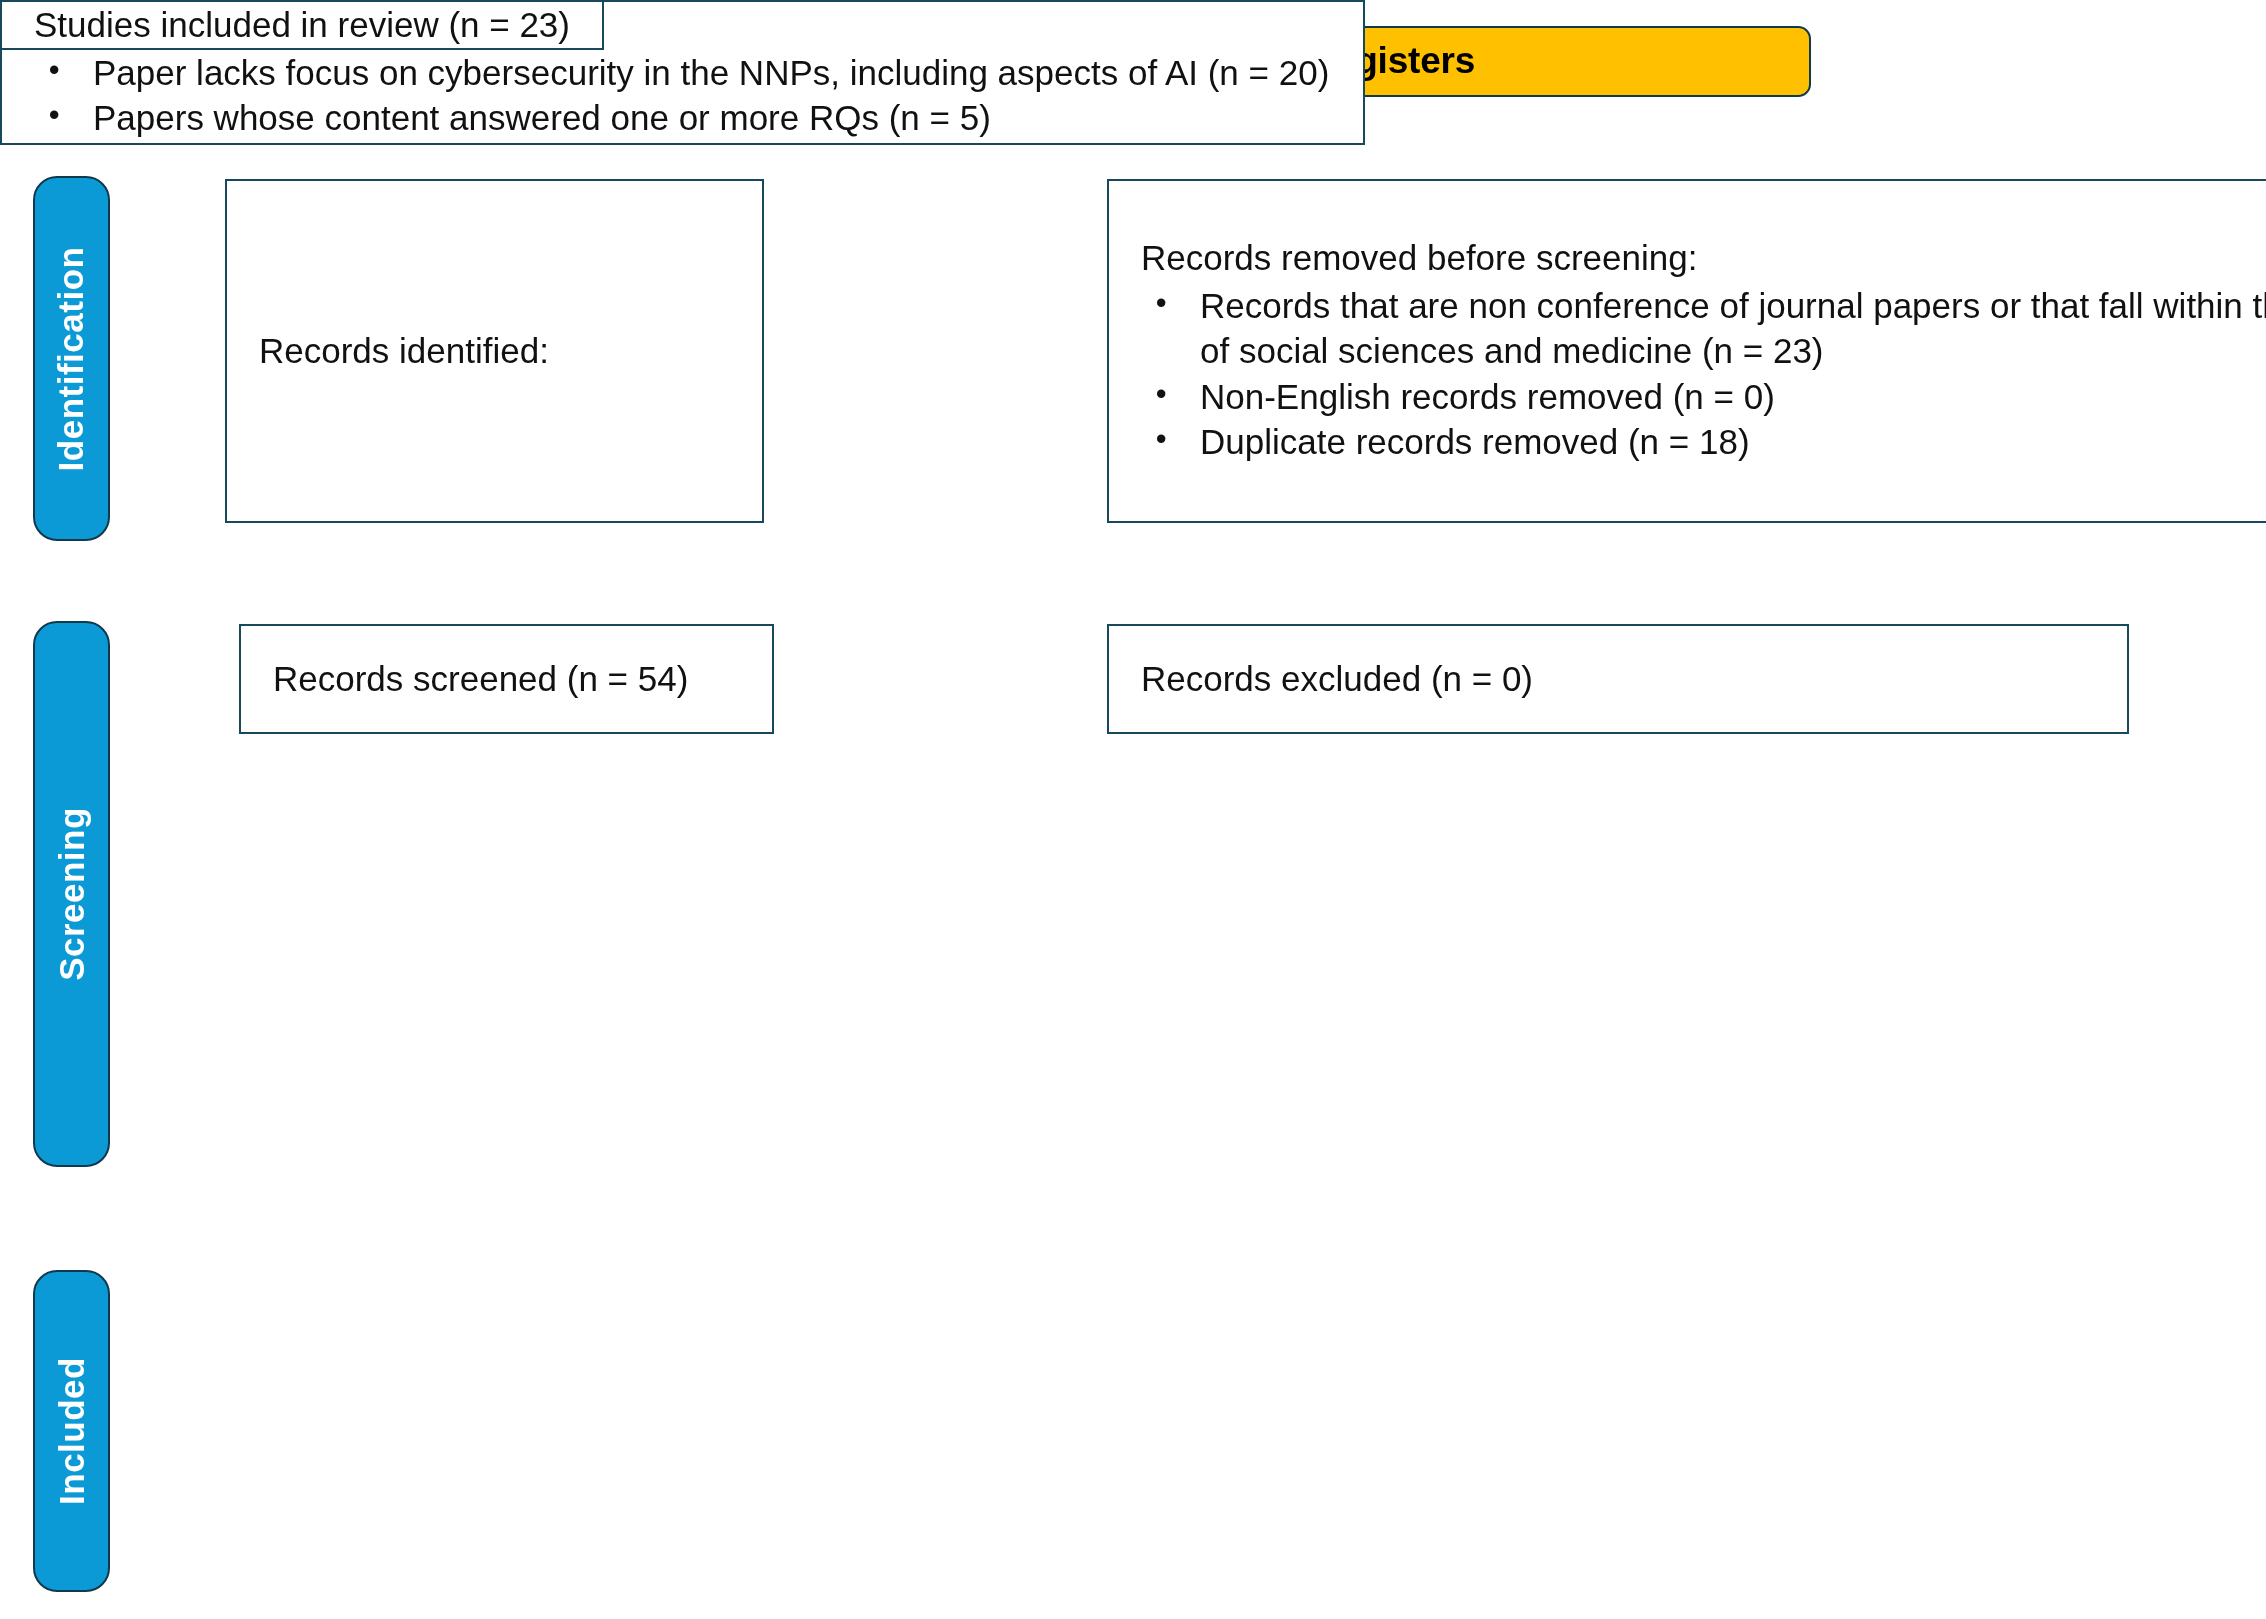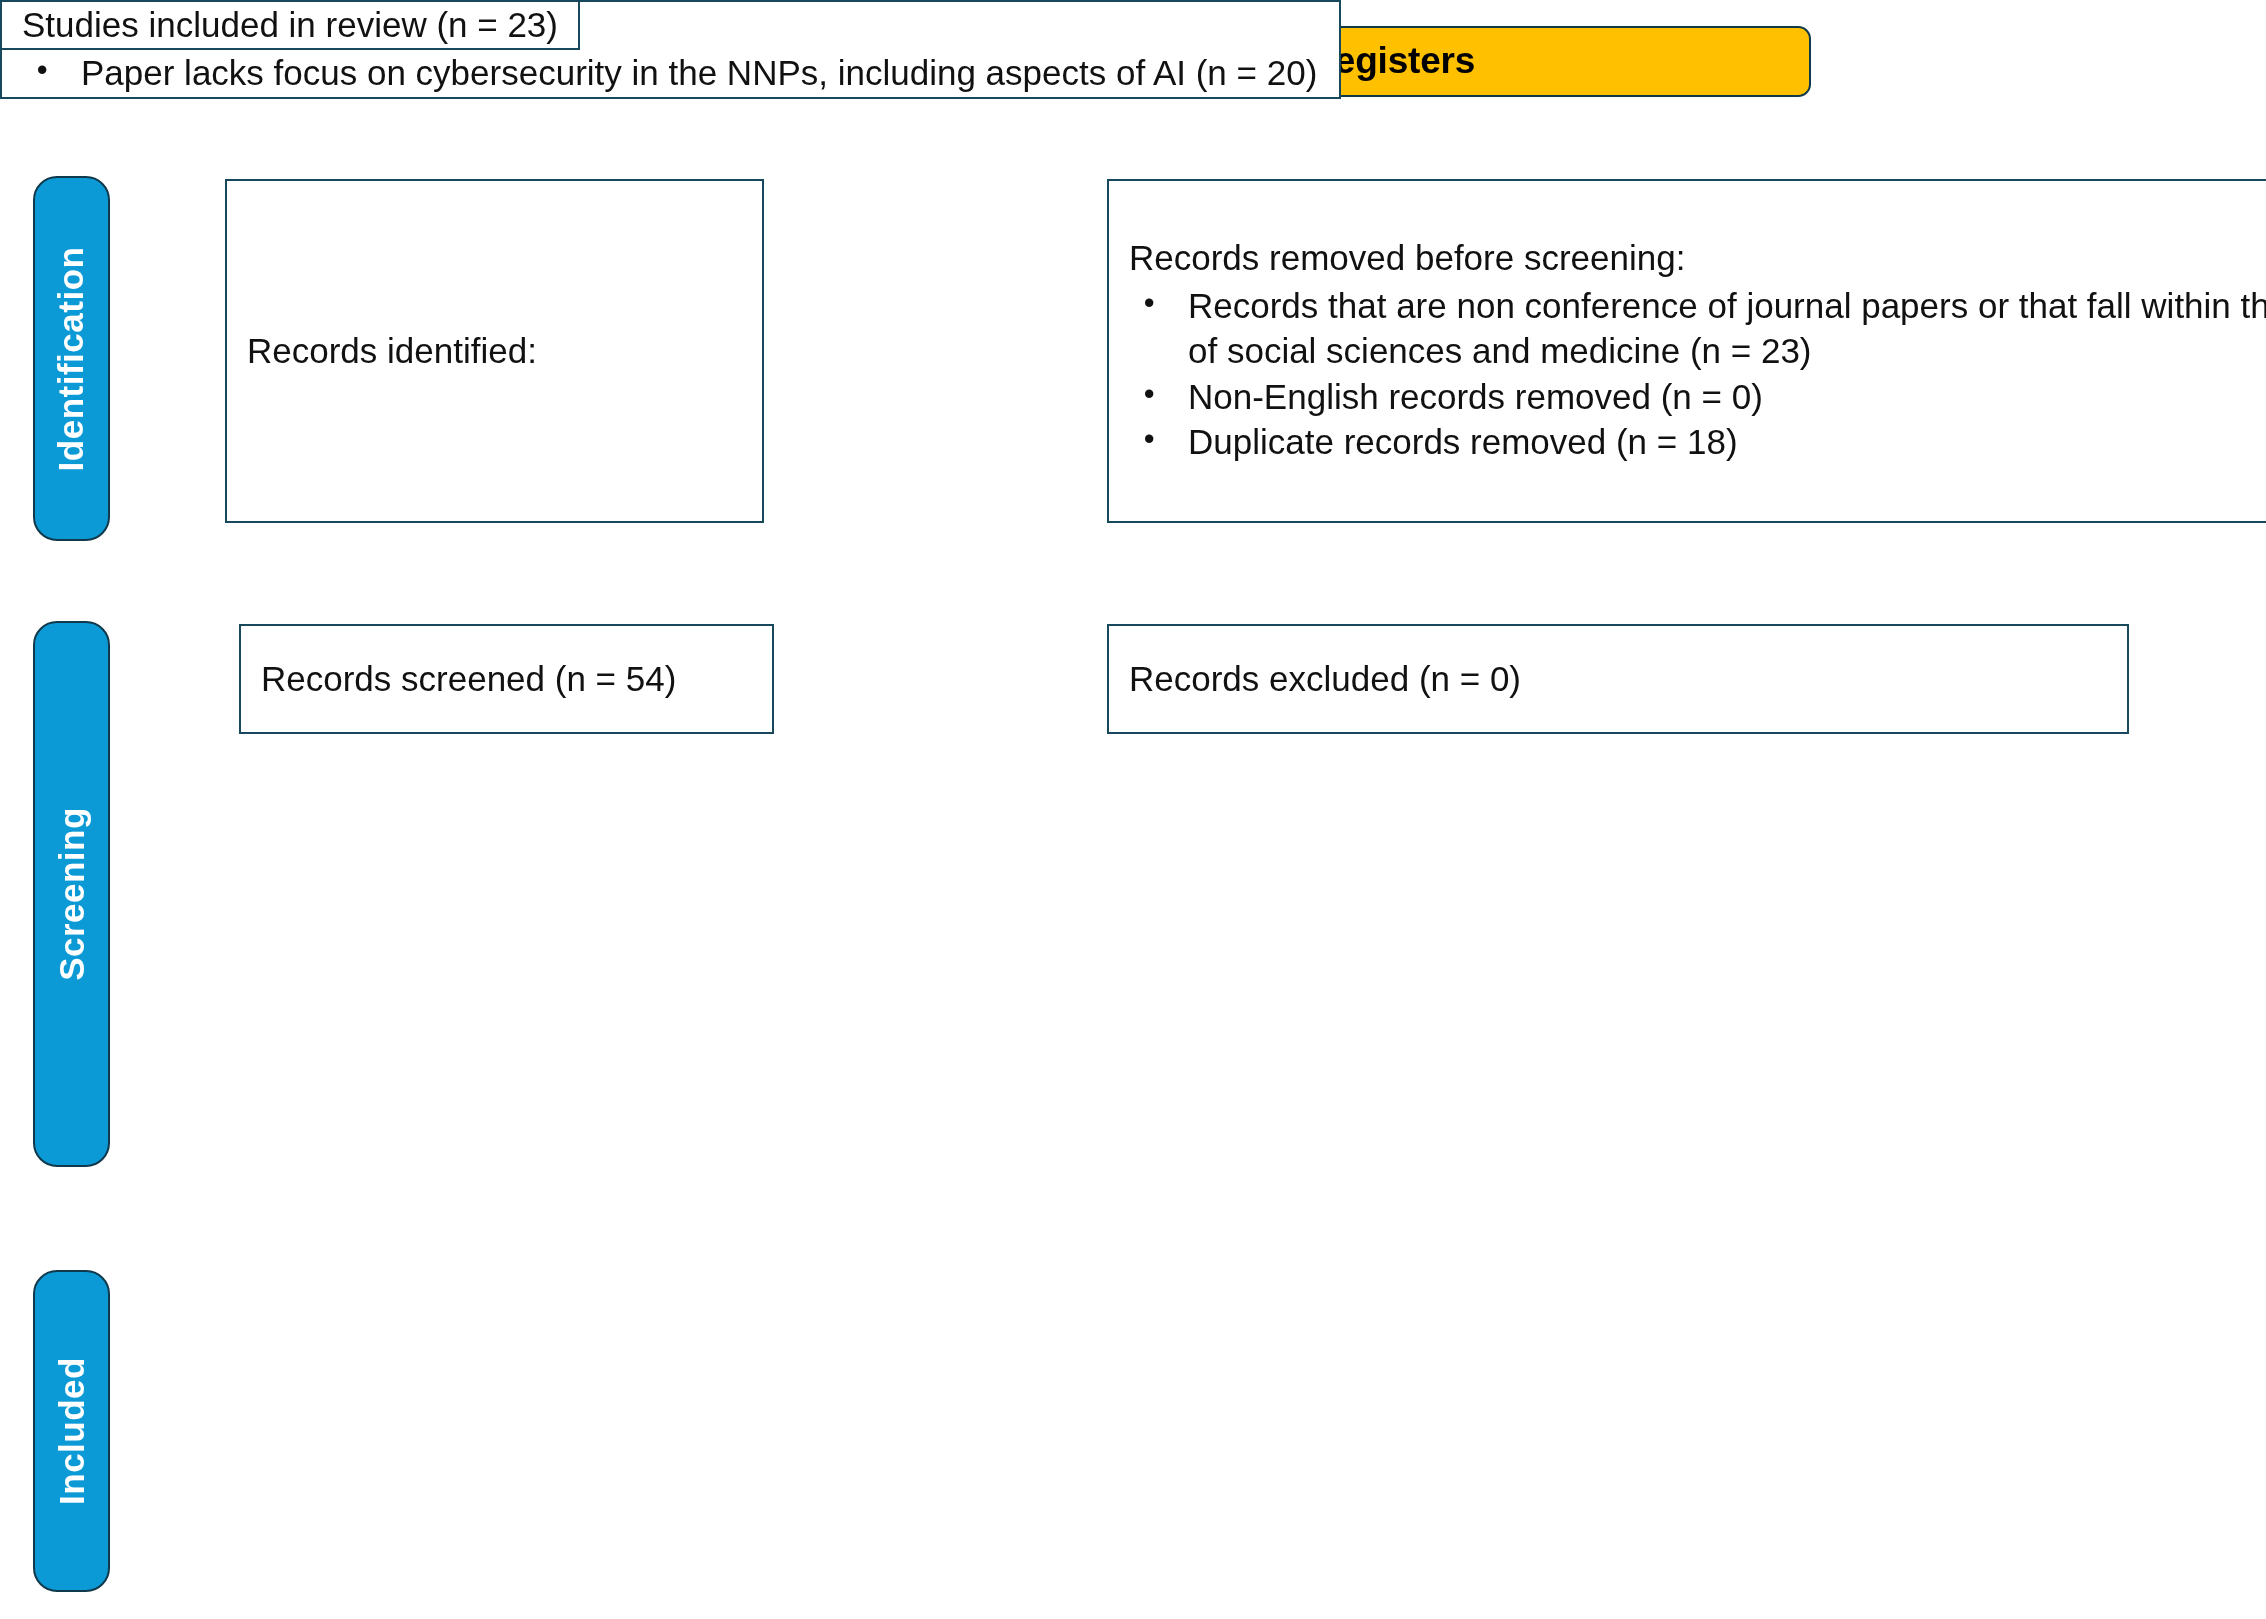--- a/index.html
+++ b/index.html
@@ -68,21 +68,21 @@
   .box {
     position: absolute;
     background: #ffffff;
     border: 2.7px solid #17485C;
     box-sizing: border-box;
     display: flex;
     flex-direction: column;
     justify-content: center;
   }
   .box .box-inner {
-    padding: 0 20px;
+    padding: 0 32px;
   }
   .box-line {
     font-size: 35px;
     color: #111111;
     line-height: 1.30;
     white-space: nowrap;
   }
 
   ul.bullets {
     list-style: none;
@@ -200,20 +200,21 @@
     <div class="box-inner">
       <div class="box-line">Reports assessed for eligibility (n = 48)</div>
     </div>
   </div>
 
   <div class="box" id="box-rep-excluded">
     <div class="box-inner">
       <div class="box-line">Reports  excluded:</div>
       <ul class="bullets">
         <li>Paper lacks focus on cybersecurity in the NNPs, including aspects of AI (n = 20)</li>
+        <li>Papers whose content answered one or more RQs (n = 5)</li>
       </ul>
     </div>
   </div>
 
   <div class="box" id="box-included">
     <div class="box-inner">
       <div class="box-line">Studies included in review (n = 23)</div>
     </div>
   </div>
 

